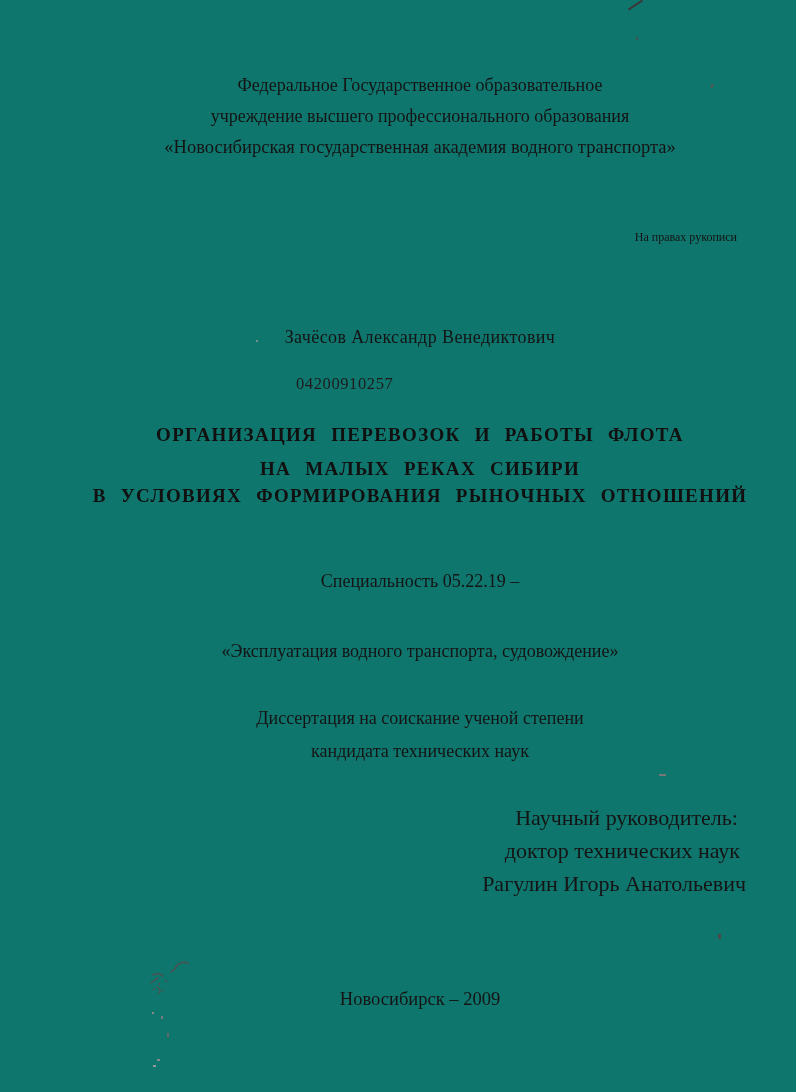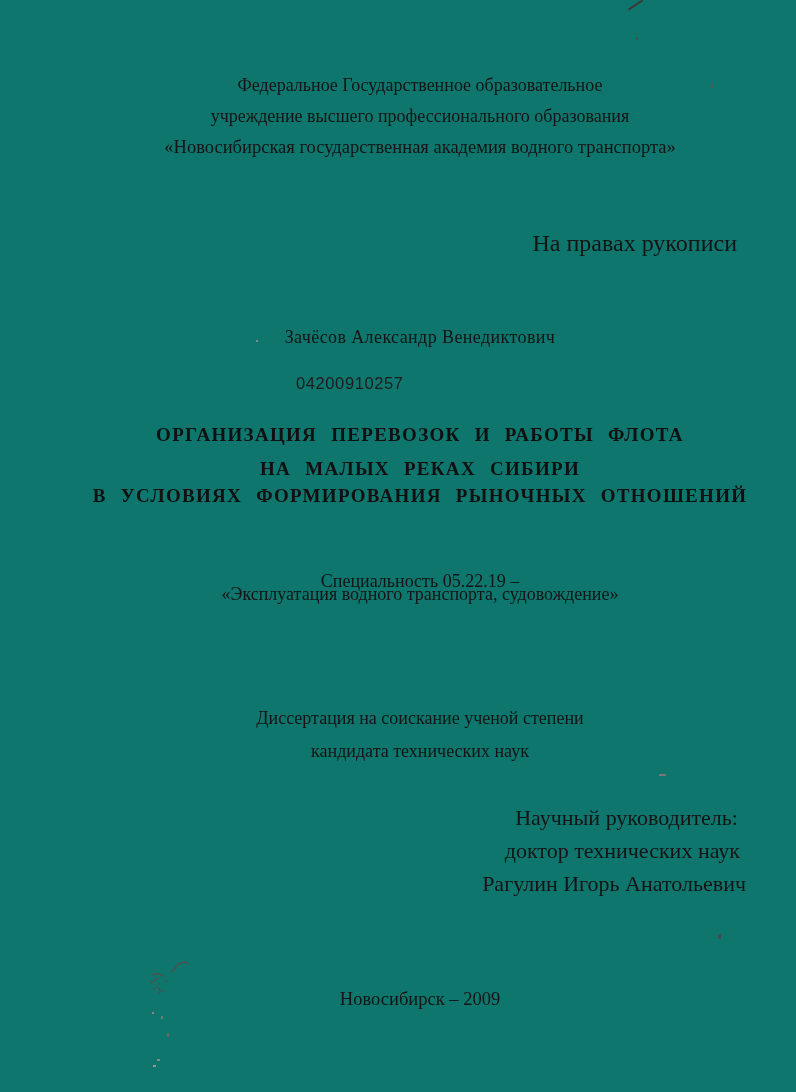--- a/index.html
+++ b/index.html
@@ -23,49 +23,49 @@
     white-space: nowrap;
   }
   .hdr1 { top: 74px; }
   .hdr2 { top: 105px; }
   .hdr3 { top: 136px; font-size: 18.5px; }
 
   .manuscript {
     position: absolute;
     top: 230px;
     right: 59px;
-    font-size: 24px;
+    font-size: 12px;
     white-space: nowrap;
   }
 
   .author { top: 326px; letter-spacing: 0.4px; }
 
   .regnum {
     position: absolute;
     left: 296px;
     top: 374px;
-    font-family: Liberation Sans, sans-serif;
+    font-family: Liberation Serif, serif;
     font-size: 16.5px;
     letter-spacing: 0.6px;
     color: #1c1c1c;
   }
 
   .title-line {
     font-weight: bold;
     font-size: 19px;
     letter-spacing: 1.3px;
     word-spacing: 8px;
     color: #101010;
   }
   .ttl1 { top: 424px; }
   .ttl2 { top: 458px; }
   .ttl3 { top: 485px; }
 
   .spec1 { top: 570px; }
-  .spec2 { top: 583px; }
+  .spec2 { top: 640px; }
 
   .thesis1 { top: 707px; }
   .thesis2 { top: 740px; }
 
   .supervisor {
     position: absolute;
     top: 801px;
     right: 50px;
     text-align: right;
     font-size: 22px;

